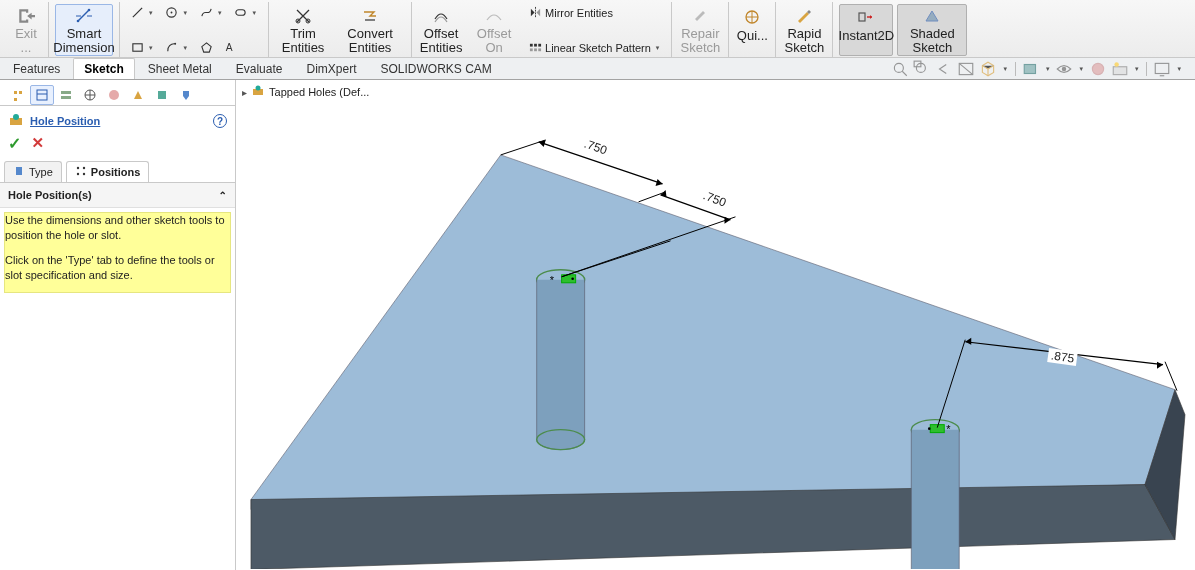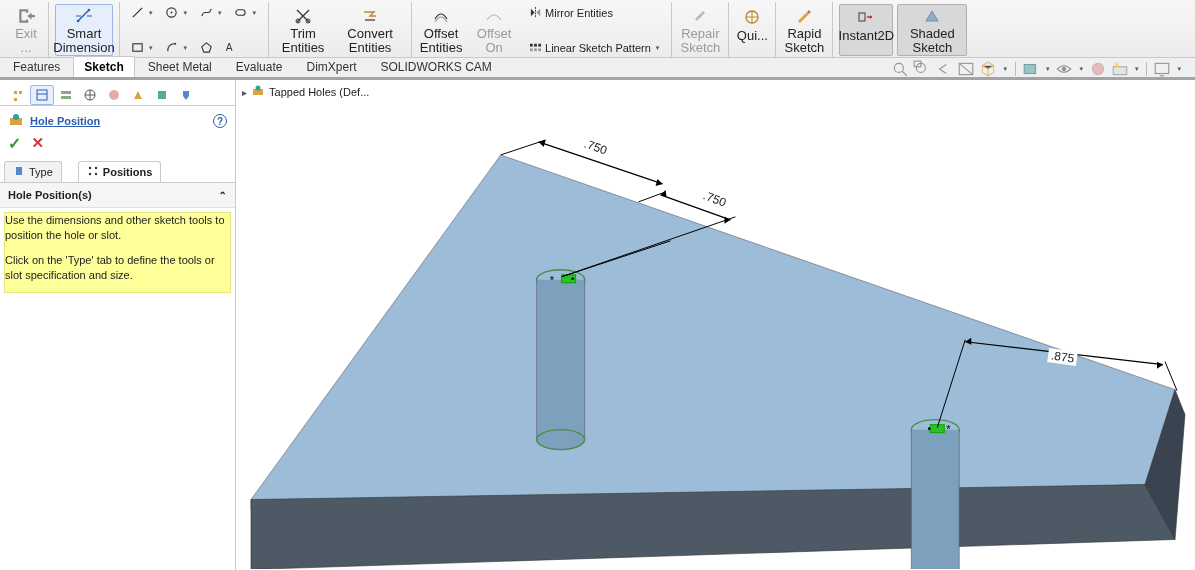--- a/index.html
+++ b/index.html
@@ -38,21 +38,21 @@
     display:flex; align-items:center; gap:3px; height:17px; padding:0 3px;
     border:1px solid transparent; border-radius:2px; background:transparent;
     white-space:nowrap; cursor:default;
   }
   .rb-btn-small .mini-ic { width:14px;height:14px; display:flex;align-items:center;justify-content:center;}
   .mini-ic svg{width:13px;height:13px;}
   .dd-arrow{font-size:7px;color:#555;padding:0 2px;}
 
   
   .tab-strip {
-    display:flex; align-items:flex-end; height:22px; background:#eef0f2; border-bottom:3px solid #a3a3a3;
+    display:flex; align-items:flex-end; height:22px; background:#eef0f2; border-bottom:1px solid #a3a3a3;
     padding-left:2px; position:relative;
   }
   .tab-strip .tab{
     padding:3px 10px; font-size:12px; color:#333; border:1px solid transparent; border-bottom:none;
     background:transparent; cursor:default; margin-right:2px; border-radius:2px 2px 0 0;
   }
   .tab-strip .tab.active{ background:#ffffff; border-color:#c9c9c9; font-weight:600; color:#000;}
   .hud-icons{position:absolute;right:12px;top:2px;display:flex;gap:4px;align-items:center;}
   .hud-icons .hi{width:18px;height:18px;display:flex;align-items:center;justify-content:center;opacity:.65;}
   .hud-icons .sep{width:1px;height:14px;background:#bbb;margin:0 2px;}
@@ -61,21 +61,21 @@
   .body-area{ position:absolute; top:80px; left:0; right:0; bottom:0; display:flex; }
   .fm-panel{ width:236px; border-right:1px solid #c9c9c9; display:flex; flex-direction:column; background:#fff;}
   .fm-tabs{ display:flex; gap:0; padding:4px 6px 0 6px; border-bottom:1px solid #c9c9c9; height:26px; align-items:center;}
   .fm-tabs .ft{ width:24px; height:20px; display:flex;align-items:center;justify-content:center; border:1px solid transparent; border-radius:2px;}
   .fm-tabs .ft.sel{ background:#e8f0fe; border-color:#9ab7e6;}
   .pm-title-bar{ display:flex;align-items:center;justify-content:space-between; padding:6px 8px 2px 8px;}
   .pm-title-bar .hw{font-weight:600; color:#2a5db0;text-decoration:underline;}
   .pm-confirm{display:flex;gap:10px;padding:2px 8px 6px 8px;}
   .chk{color:#2e9a2e;font-size:16px;font-weight:bold;}
   .xx{color:#d23a3a;font-size:15px;font-weight:bold;}
-  .pm-sub-tabs{display:flex;gap:16px;padding:0 4px;border-bottom:1px solid #c9c9c9; height:24px; align-items:flex-end;}
+  .pm-sub-tabs{display:flex;gap:4px;padding:0 4px;border-bottom:1px solid #c9c9c9; height:24px; align-items:flex-end;}
   .pm-sub-tabs .st{padding:3px 8px;border:1px solid #c9c9c9;border-bottom:none;border-radius:3px 3px 0 0;background:#f2f2f2;display:flex;align-items:center;gap:4px;font-size:11px;}
   .pm-sub-tabs .st.sel{background:#ffffff;font-weight:600;}
   .pm-section-head{display:flex;justify-content:space-between;align-items:center;padding:6px 8px;font-weight:600;background:#f5f5f5;border-bottom:1px solid #e0e0e0;}
   .pm-help{margin:4px;background:#ffff99;border:1px solid #e6e680;font-size:11px;line-height:1.35;}
   .pm-help p{margin-bottom:10px;}
 
   .graphics{ flex:1; position:relative; background:#ffffff; overflow:hidden;}
   .crumb{position:absolute;top:4px;left:6px;display:flex;align-items:center;gap:4px;font-size:11px;color:#333;}
   .crumb .caret{font-size:10px;color:#555;}
   

